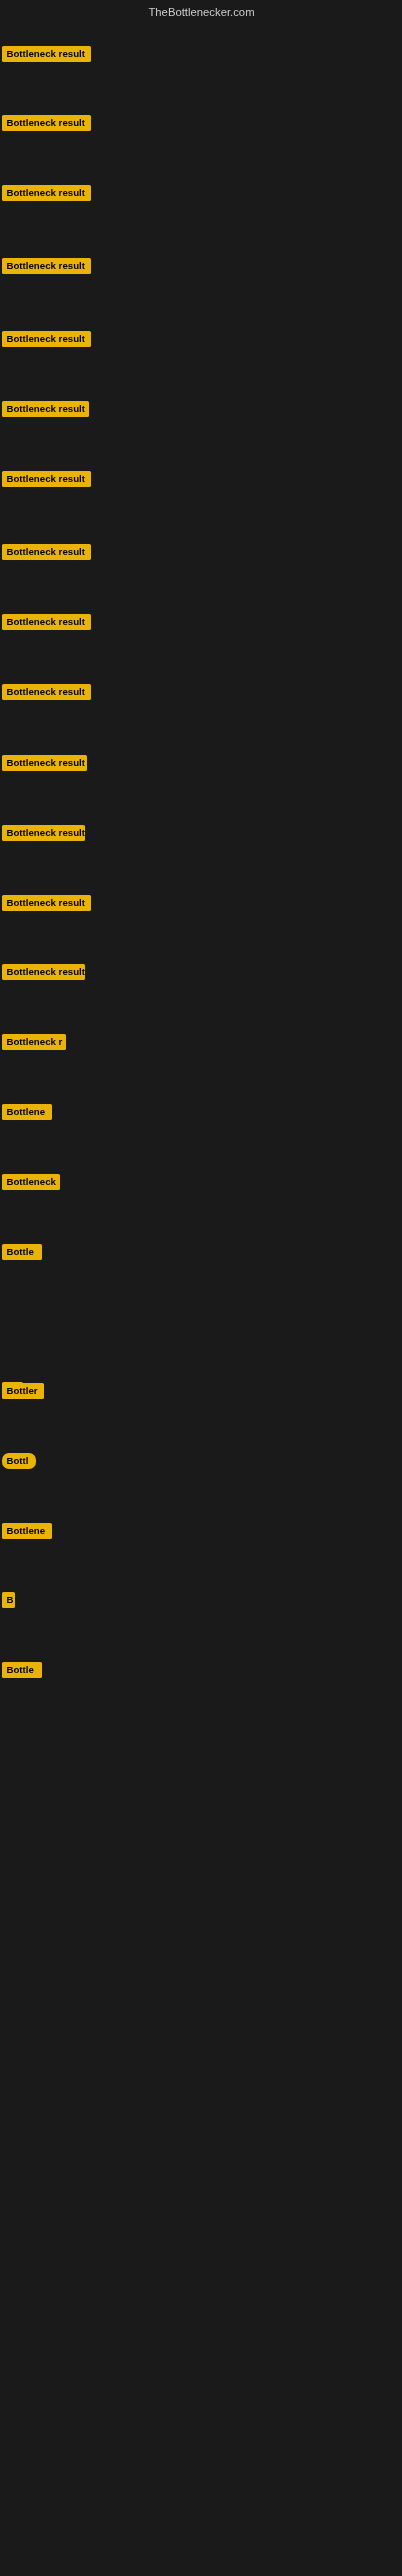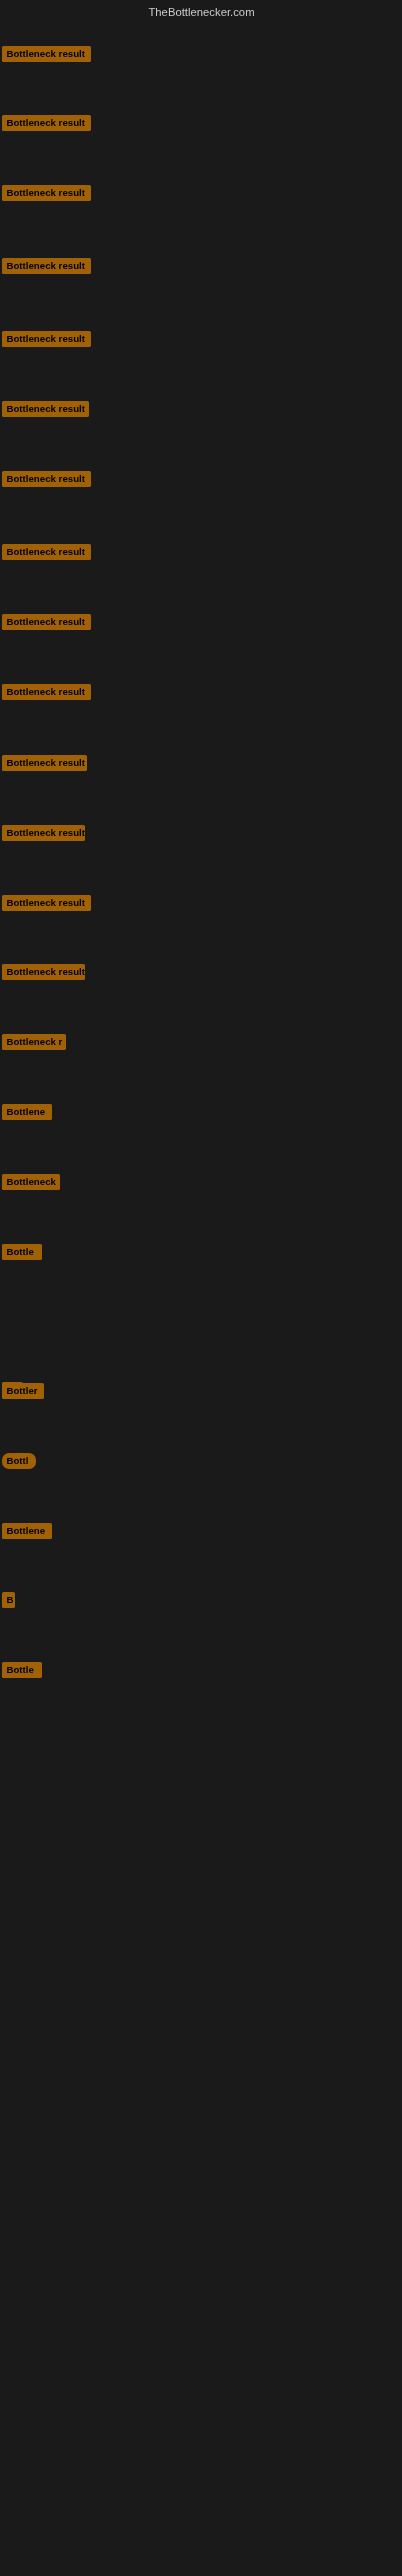--- a/index.html
+++ b/index.html
@@ -22,21 +22,21 @@
       left: 50%;
       transform: translateX(-50%);
       color: #cccccc;
       font-size: 11.3px;
       white-space: nowrap;
     }
 
     .bottleneck-badge {
       position: absolute;
       left: 1.6px;
-      background-color: #a16207;
+      background-color: #eab308;
       color: #000000;
       font-size: 9.7px;
       font-weight: bold;
       padding: 2.4px 4.8px;
       border-radius: 1.6px;
       white-space: nowrap;
       overflow: hidden;
     }
   </style>
 </head>

